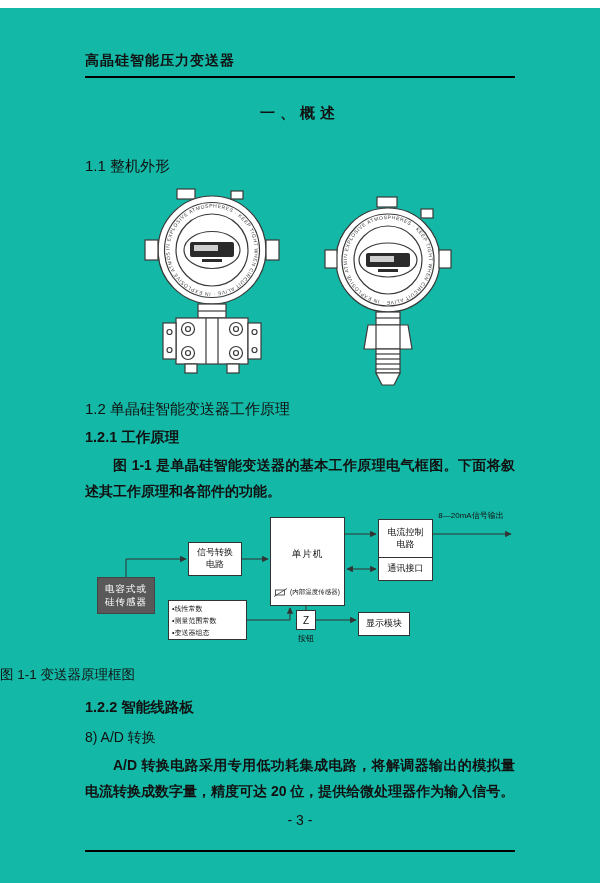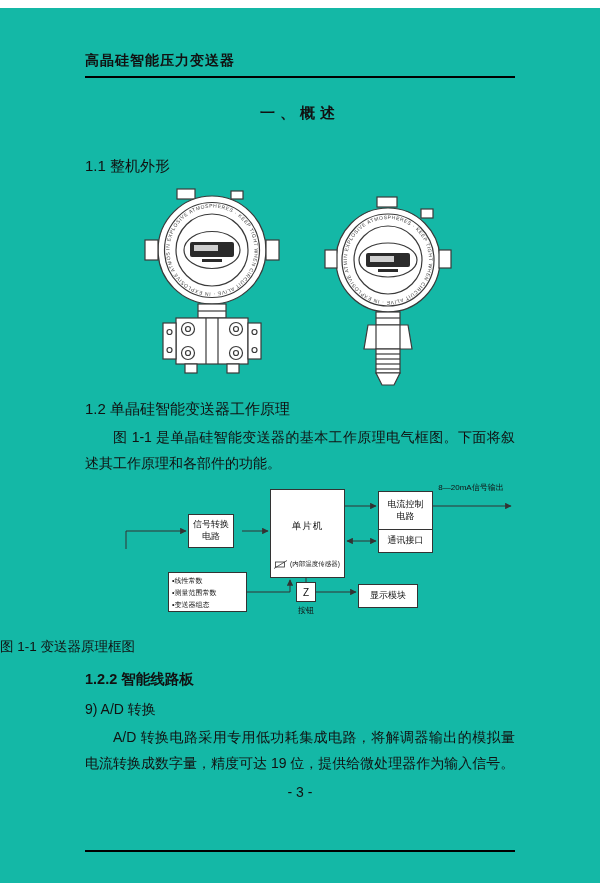--- a/index.html
+++ b/index.html
@@ -9,21 +9,21 @@
     font-family:"Liberation Sans","DejaVu Sans",sans-serif; color:#111; overflow:hidden;margin-top:8px;
   }
   .margins { margin-left:85px; margin-right:85px; }
   .header { padding-top:44px; }
   .header-title { font-size:14px; font-weight:bold; letter-spacing:1px; padding-bottom:6px; border-bottom:2.5px solid #000; }
   .doc-title { text-align:center; font-size:15px; font-weight:bold; letter-spacing:5px; margin-top:26px; }
   .h2 { font-size:15px; font-weight:normal; margin-top:34px; }
   .h2.tight { margin-top:0; }
   .h3 { font-size:14.5px; font-weight:bold; margin-top:9px; }
   .h3.mt { margin-top:14px; }
-  .para { font-size:14px; line-height:26px; text-indent:2em; text-align:justify; margin-top:5px; }
+  .para { font-size:14px; line-height:26px; text-indent:2em; text-align:justify; margin-top:5px;font-weight:bold; }
   .item { font-size:14px; margin-top:12px; }
   .drawings { position:relative; height:212px; margin-top:12px; }
   .drawings svg { position:absolute; }
   .diagram { position:relative; height:146px; margin-top:6px; font-size:9px; }
   .diagram svg.connectors { position:absolute; left:0; top:0; width:430px; height:146px; }
   .dbox {
     position:absolute; border:1px solid #333; background:#fff;
     display:flex; align-items:center; justify-content:center;
     text-align:center; font-size:9px; line-height:1.3; white-space:pre-line;
   }
@@ -118,20 +118,21 @@
       <rect class="line-art-fill" x="63" y="153" width="24" height="24"></rect>
       <line class="line-art" x1="63" y1="158" x2="87" y2="158"></line>
       <line class="line-art" x1="63" y1="163" x2="87" y2="163"></line>
       <line class="line-art" x1="63" y1="168" x2="87" y2="168"></line>
       <line class="line-art" x1="63" y1="173" x2="87" y2="173"></line>
       <polygon class="line-art-fill" points="63,177 87,177 81,189 69,189"></polygon>
     </svg>
   </div>
 
   <div class="margins h2 tight">1.2 单晶硅智能变送器工作原理</div>
+  <div class="margins h3">1.2.1 工作原理</div>
   <div class="margins para">图 1-1 是单晶硅智能变送器的基本工作原理电气框图。下面将叙述其工作原理和各部件的功能。</div>
 
   <div class="margins diagram">
     <svg class="connectors" viewBox="0 0 430 146">
       <defs>
         <marker id="arr" viewBox="0 0 10 10" refX="9" refY="5" markerWidth="6.5" markerHeight="6.5" orient="auto-start-reverse">
           <path d="M0,0 L10,5 L0,10 z" fill="#333"></path>
         </marker>
       </defs>
       <path d="M41,67 L41,49 L101,49" fill="none" stroke="#333" stroke-width="1" marker-end="url(#arr)"></path>
@@ -139,21 +140,23 @@
       <path d="M260,24 L291,24" fill="none" stroke="#333" stroke-width="1" marker-end="url(#arr)"></path>
       <path d="M348,24 L426,24" fill="none" stroke="#333" stroke-width="1" marker-end="url(#arr)"></path>
       <path d="M262,59 L291,59" fill="none" stroke="#333" stroke-width="1" marker-start="url(#arr)" marker-end="url(#arr)"></path>
       <path d="M162,110 L205,110 L205,98" fill="none" stroke="#333" stroke-width="1" marker-end="url(#arr)"></path>
       <path d="M221,100 L221,96" fill="none" stroke="#333" stroke-width="1"></path>
       <path d="M231,110 L271,110" fill="none" stroke="#333" stroke-width="1" marker-end="url(#arr)"></path>
     </svg>
 
     <div class="diagram-label" style="left:340px; top:0; width:92px;">8—20mA信号输出</div>
 
-    <div class="dbox" style="left:103px; top:32px; width:46px; height:34px;">信号转换
+    <div class="dbox dark" style="left:12px; top:67px; width:58px; height:37px;">电容式或
+硅传感器</div>
+    <div class="dbox" style="left:103px; top:32px; width:54px; height:34px;">信号转换
 电路</div>
 
     <div class="dbox mcu" style="left:185px; top:7px; width:75px; height:89px;">
       <div class="mcu-label">单片机</div>
       <div class="mcu-sensor">
         <svg width="14" height="9" viewBox="0 0 14 9">
           <rect x="1.5" y="2" width="9" height="5" fill="none" stroke="#333" stroke-width="0.8"></rect>
           <line x1="0" y1="8.5" x2="13" y2="0.5" stroke="#333" stroke-width="0.8"></line>
         </svg>
         <span>(内部温度传感器)</span>
@@ -161,24 +164,24 @@
     </div>
 
     <div class="dbox" style="left:293px; top:9px; width:55px; height:40px;">电流控制
 电路</div>
     <div class="dbox" style="left:293px; top:47px; width:55px; height:24px;text-align:center;">通讯接口</div>
     <div class="dbox constants" style="left:83px; top:90px; width:79px; height:40px;">•线性常数
 •测量范围常数
 •变送器组态</div>
     <div class="dbox" style="left:211px; top:100px; width:20px; height:20px; font-size:10px;">Z</div>
     <div class="diagram-label" style="left:201px; top:123px; width:40px;">按钮</div>
-    <div class="dbox" style="left:273px; top:102px; width:60px; height:24px;font-family:Liberation Serif, serif;">显示模块</div>
+    <div class="dbox" style="left:273px; top:102px; width:52px; height:24px;font-family:Liberation Serif, serif;">显示模块</div>
   </div>
 
   <div class="fig-caption">图 1-1  变送器原理框图</div>
 
   <div class="margins h3 mt">1.2.2 智能线路板</div>
-  <div class="margins item">9) A/D 转换</div>
-  <div class="margins para">A/D 转换电路采用专用低功耗集成电路，将解调器输出的模拟量电流转换成数字量，精度可达 19 位，提供给微处理器作为输入信号。</div>
+  <div class="margins item">8) A/D 转换</div>
+  <div class="margins para">A/D 转换电路采用专用低功耗集成电路，将解调器输出的模拟量电流转换成数字量，精度可达 20 位，提供给微处理器作为输入信号。</div>
 
   <div class="page-num">- 3 -</div>
   <div class="footer-rule"></div>
 </div>
 
 </body></html>

